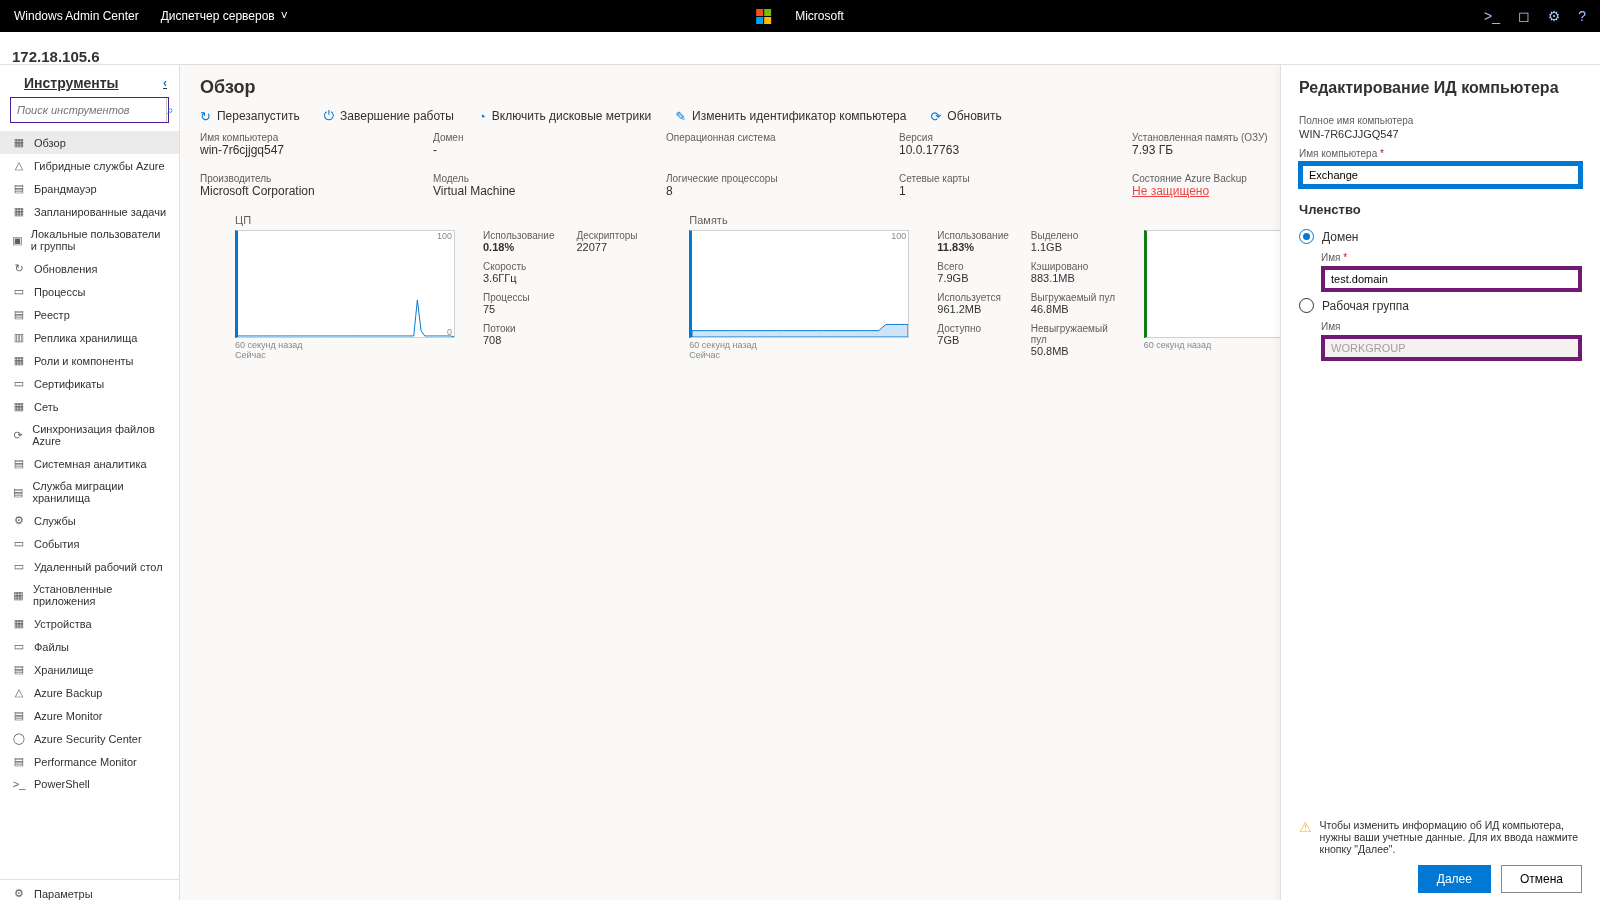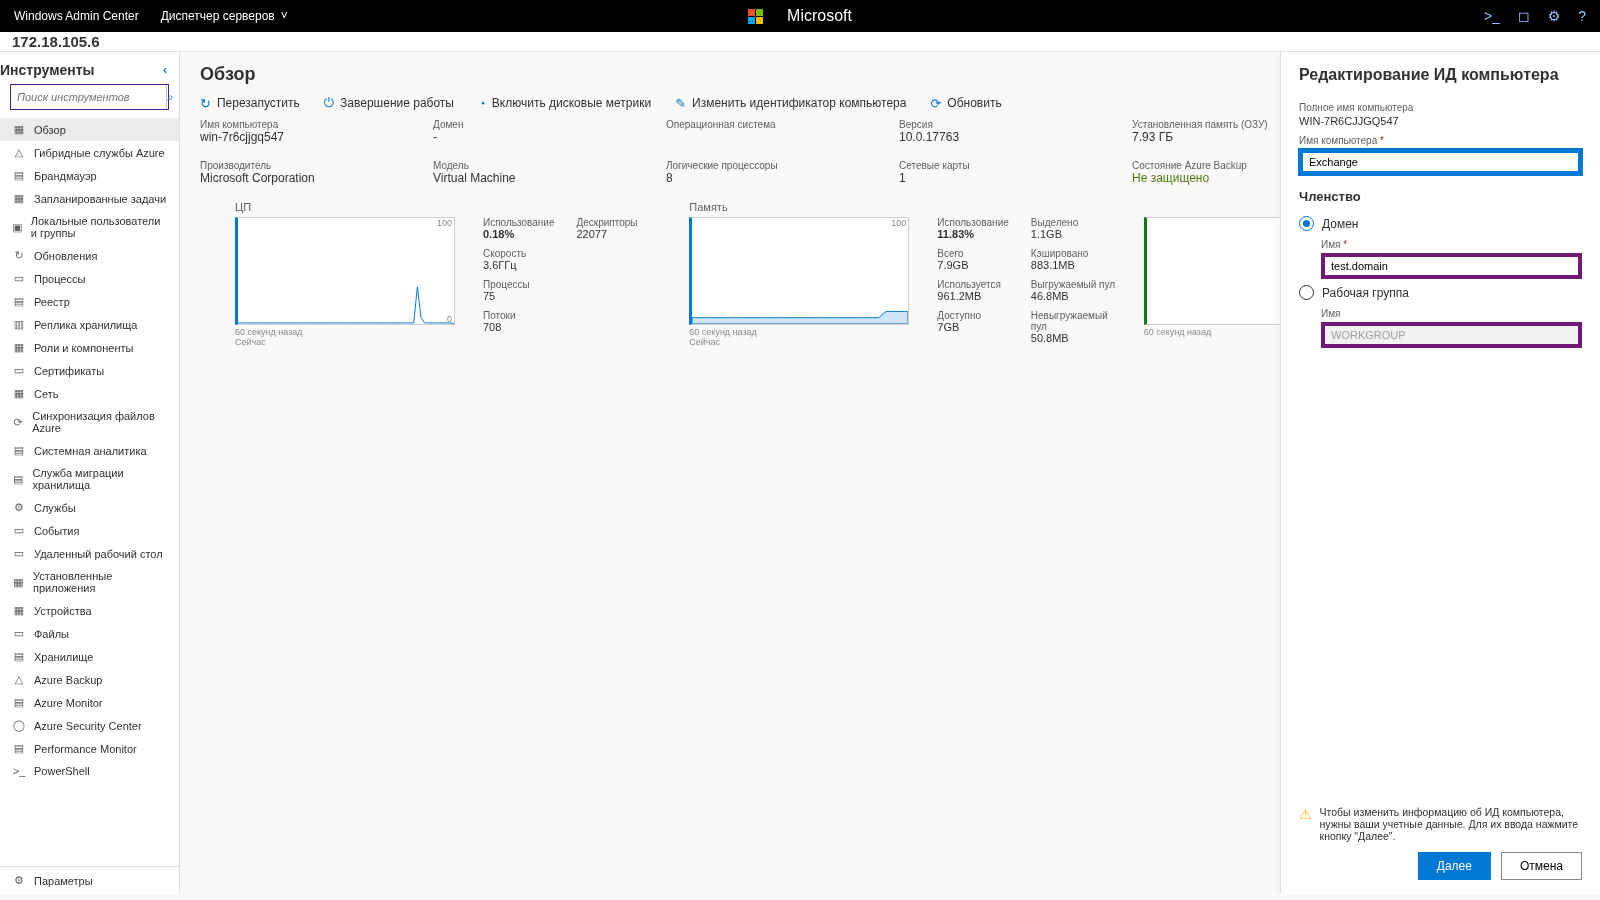--- a/index.html
+++ b/index.html
@@ -1,31 +1,31 @@
 <!DOCTYPE html>
 <html><head>
 <meta charset="utf-8">
 <style>
   * { box-sizing: border-box; margin: 0; padding: 0; }
   html, body { width: 1600px; height: 900px; font-family: "Segoe UI", Arial, sans-serif; font-size: 12px; color: #323130; background: #faf9f8; overflow: hidden; }
   .topbar { height: 30px; background: #000; color: #fff; display: flex; align-items: center; padding: 16px 14px; }
   .topbar .title { font-size: 12px; font-weight: 400; }
   .topbar .nav { margin-left: 22px; font-size: 12px; display: flex; align-items: center; gap: 6px; cursor: pointer; }
-  .topbar .center { position: absolute; left: 50%; transform: translateX(-50%); display: flex; align-items: center; gap: 24px; font-size: 16px; }
+  .topbar .center { position: absolute; left: 50%; transform: translateX(-50%); display: flex; align-items: center; gap: 24px; font-size: 12px; }
   .topbar .right { margin-left: auto; display: flex; align-items: center; gap: 18px; }
   .topbar .right .ico { color: #9ec3ff; cursor: pointer; font-size: 14px; }
   .ms-logo { display: inline-grid; grid-template-columns: 7px 7px; grid-template-rows: 7px 7px; gap: 1px; }
   .ms-logo span:nth-child(1){background:#f25022;} .ms-logo span:nth-child(2){background:#7fba00;}
   .ms-logo span:nth-child(3){background:#00a4ef;} .ms-logo span:nth-child(4){background:#ffb900;}
 
-  .serverbar { height: 20px; background: #fff; border-bottom: 1px solid #e1dfdd; display: flex; align-items: center; padding: 9px 12px; font-size: 15px; font-weight: 600; color: #333; }
+  .serverbar { height: 28px; background: #fff; border-bottom: 1px solid #e1dfdd; display: flex; align-items: flex-start; padding: 16px 12px; font-size: 15px; font-weight: 600; color: #333; }
 
   .body { display: flex; height: calc(900px - 58px); }
   .sidebar { width: 180px; background: #fff; border-right: 1px solid #e1dfdd; display: flex; flex-direction: column; }
-  .sidebar-head { display:flex; align-items:center; justify-content:space-between; padding: 10px 12px 6px 0; font-size: 14px; font-weight: 600; }
+  .sidebar-head { display:flex; align-items:center; justify-content:space-between; padding: 10px 12px 6px 24px; font-size: 14px; font-weight: 600; text-decoration: underline; }
   .sidebar-head .chev { color:#0078d4; font-size:12px; cursor:pointer; }
   .search-wrap { padding: 0 10px 8px 10px; }
   .search { display:flex; align-items:center; border:1px solid #4c1d95; height:26px; }
   .search input { flex:1; border:none; outline:none; font-size:11px; padding:0 6px; font-style: italic; color:#666; }
   .search .sicon { width:26px; text-align:center; color:#0078d4; border-left:1px solid #c8c6c4; line-height:24px; font-size:12px; }
   .tools { flex:1; overflow:hidden; }
   .tool-item { display:flex; align-items:center; gap:8px; padding: 5px 12px; font-size: 11px; color:#323130; cursor:pointer; }
   .tool-item.active { background:#edebe9; }
   .tool-item .ticon { width:14px; text-align:center; color:#605e5c; font-size:11px; }
   .sidebar-foot { border-top:1px solid #e1dfdd; }
@@ -33,21 +33,21 @@
 
   .content { flex:1; position:relative; padding: 12px 20px; overflow: hidden; }
   .page-title { font-size: 18px; font-weight: 600; margin-bottom: 10px; }
   .cmdbar { display:flex; gap:24px; align-items:center; color:#323130; font-size:12px; margin-bottom:8px; }
   .cmdbar .cmd { display:flex; align-items:center; gap:6px; cursor:pointer; }
   .cmdbar .cmd .cicon { color:#0078d4; font-size:13px; }
 
   .grid { display:grid; grid-template-columns: repeat(6, minmax(140px, 1fr)); column-gap: 18px; row-gap: 6px; margin-bottom: 2px; }
   .grid .lbl { font-size: 10px; color: #605e5c; }
   .grid .val { font-size: 12px; color:#323130; margin-bottom:10px; }
-  .grid .val.link { color:#4d7c0f; cursor:pointer; }
+  .grid .val.link { color:#ef4444; text-decoration: underline; cursor:pointer; }
 
   .charts { display:grid; grid-template-columns: 1fr 1fr 1fr; column-gap: 18px; margin-top: 6px; padding-left: 35px; }
   .chart-title { font-size:11px; color:#605e5c; margin-bottom:4px; }
   .chart-title.right { text-align:right; }
   .chart-row { display:flex; gap:28px; }
   .chart-box { position:relative; width: 220px; height: 108px; border:1px solid #d2d0ce; border-left:3px solid #0078d4; background:#fff; }
   .chart-box.green { border-left-color:#107c10; }
   .chart-box .ylab { position:absolute; right:2px; font-size:9px; color:#888; }
   .chart-box .ylab.top { top:0; } .chart-box .ylab.bot { bottom:0; }
   .chart-box svg { position:absolute; inset:0; width:100%; height:100%; }

